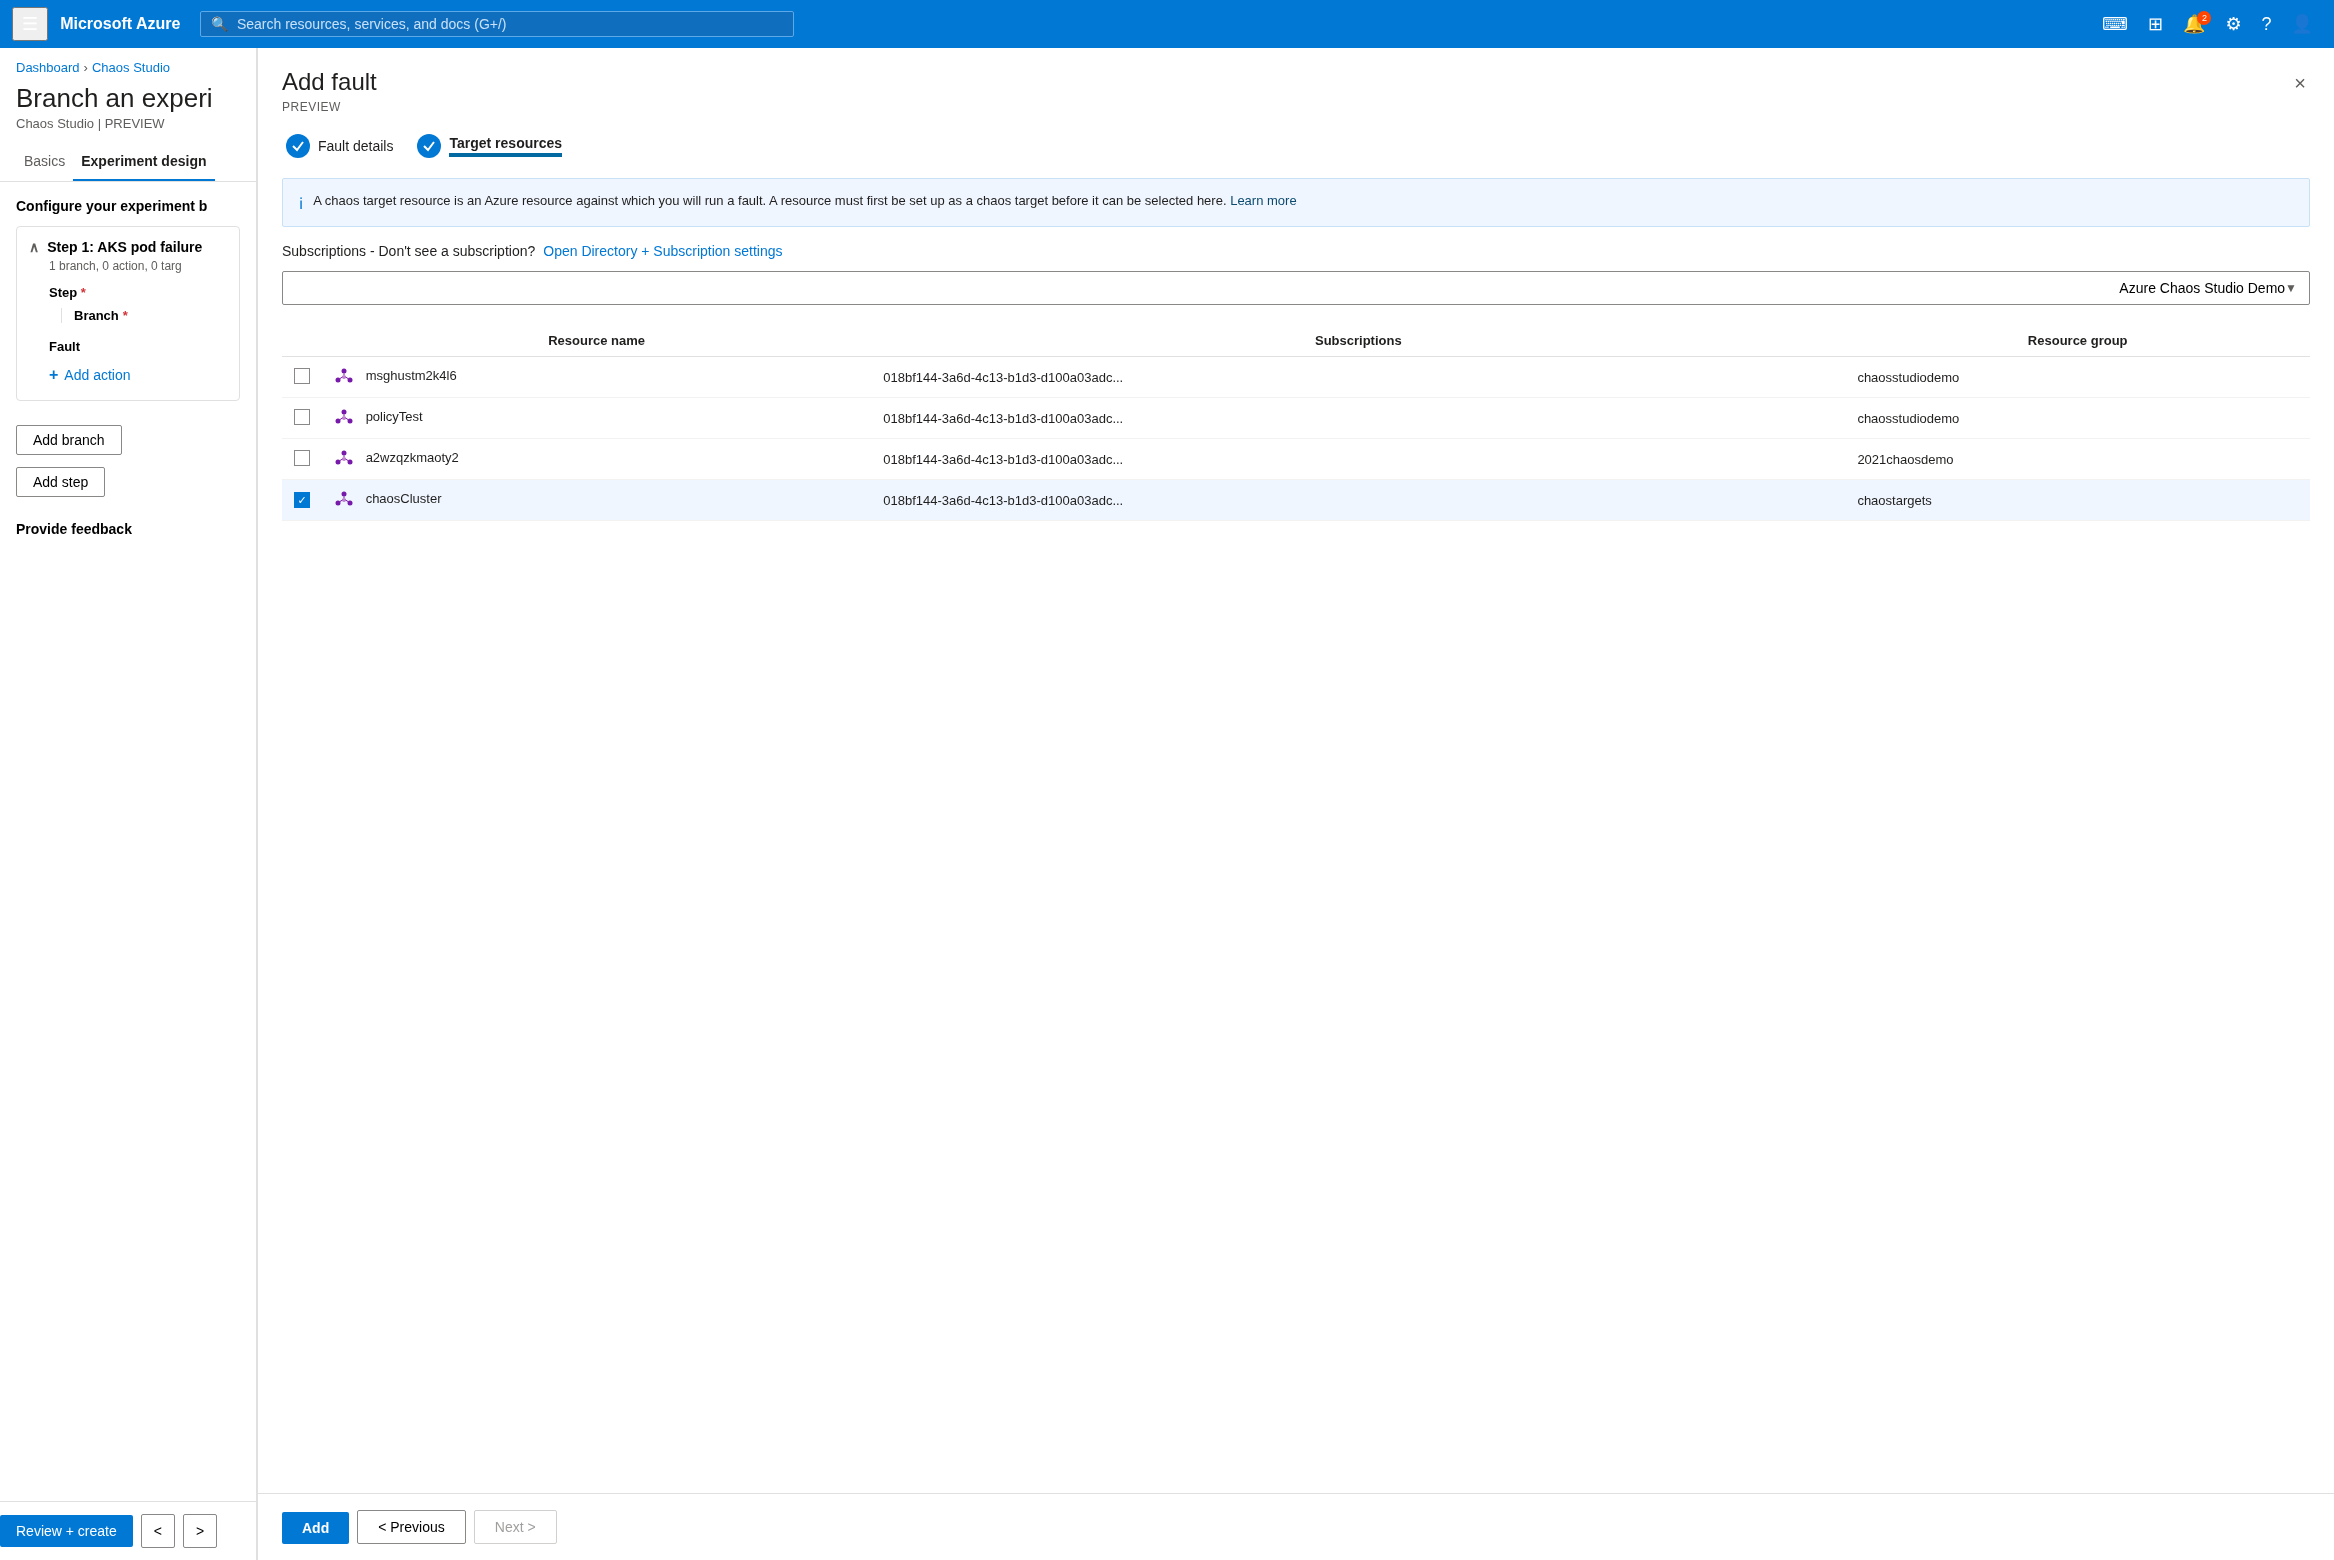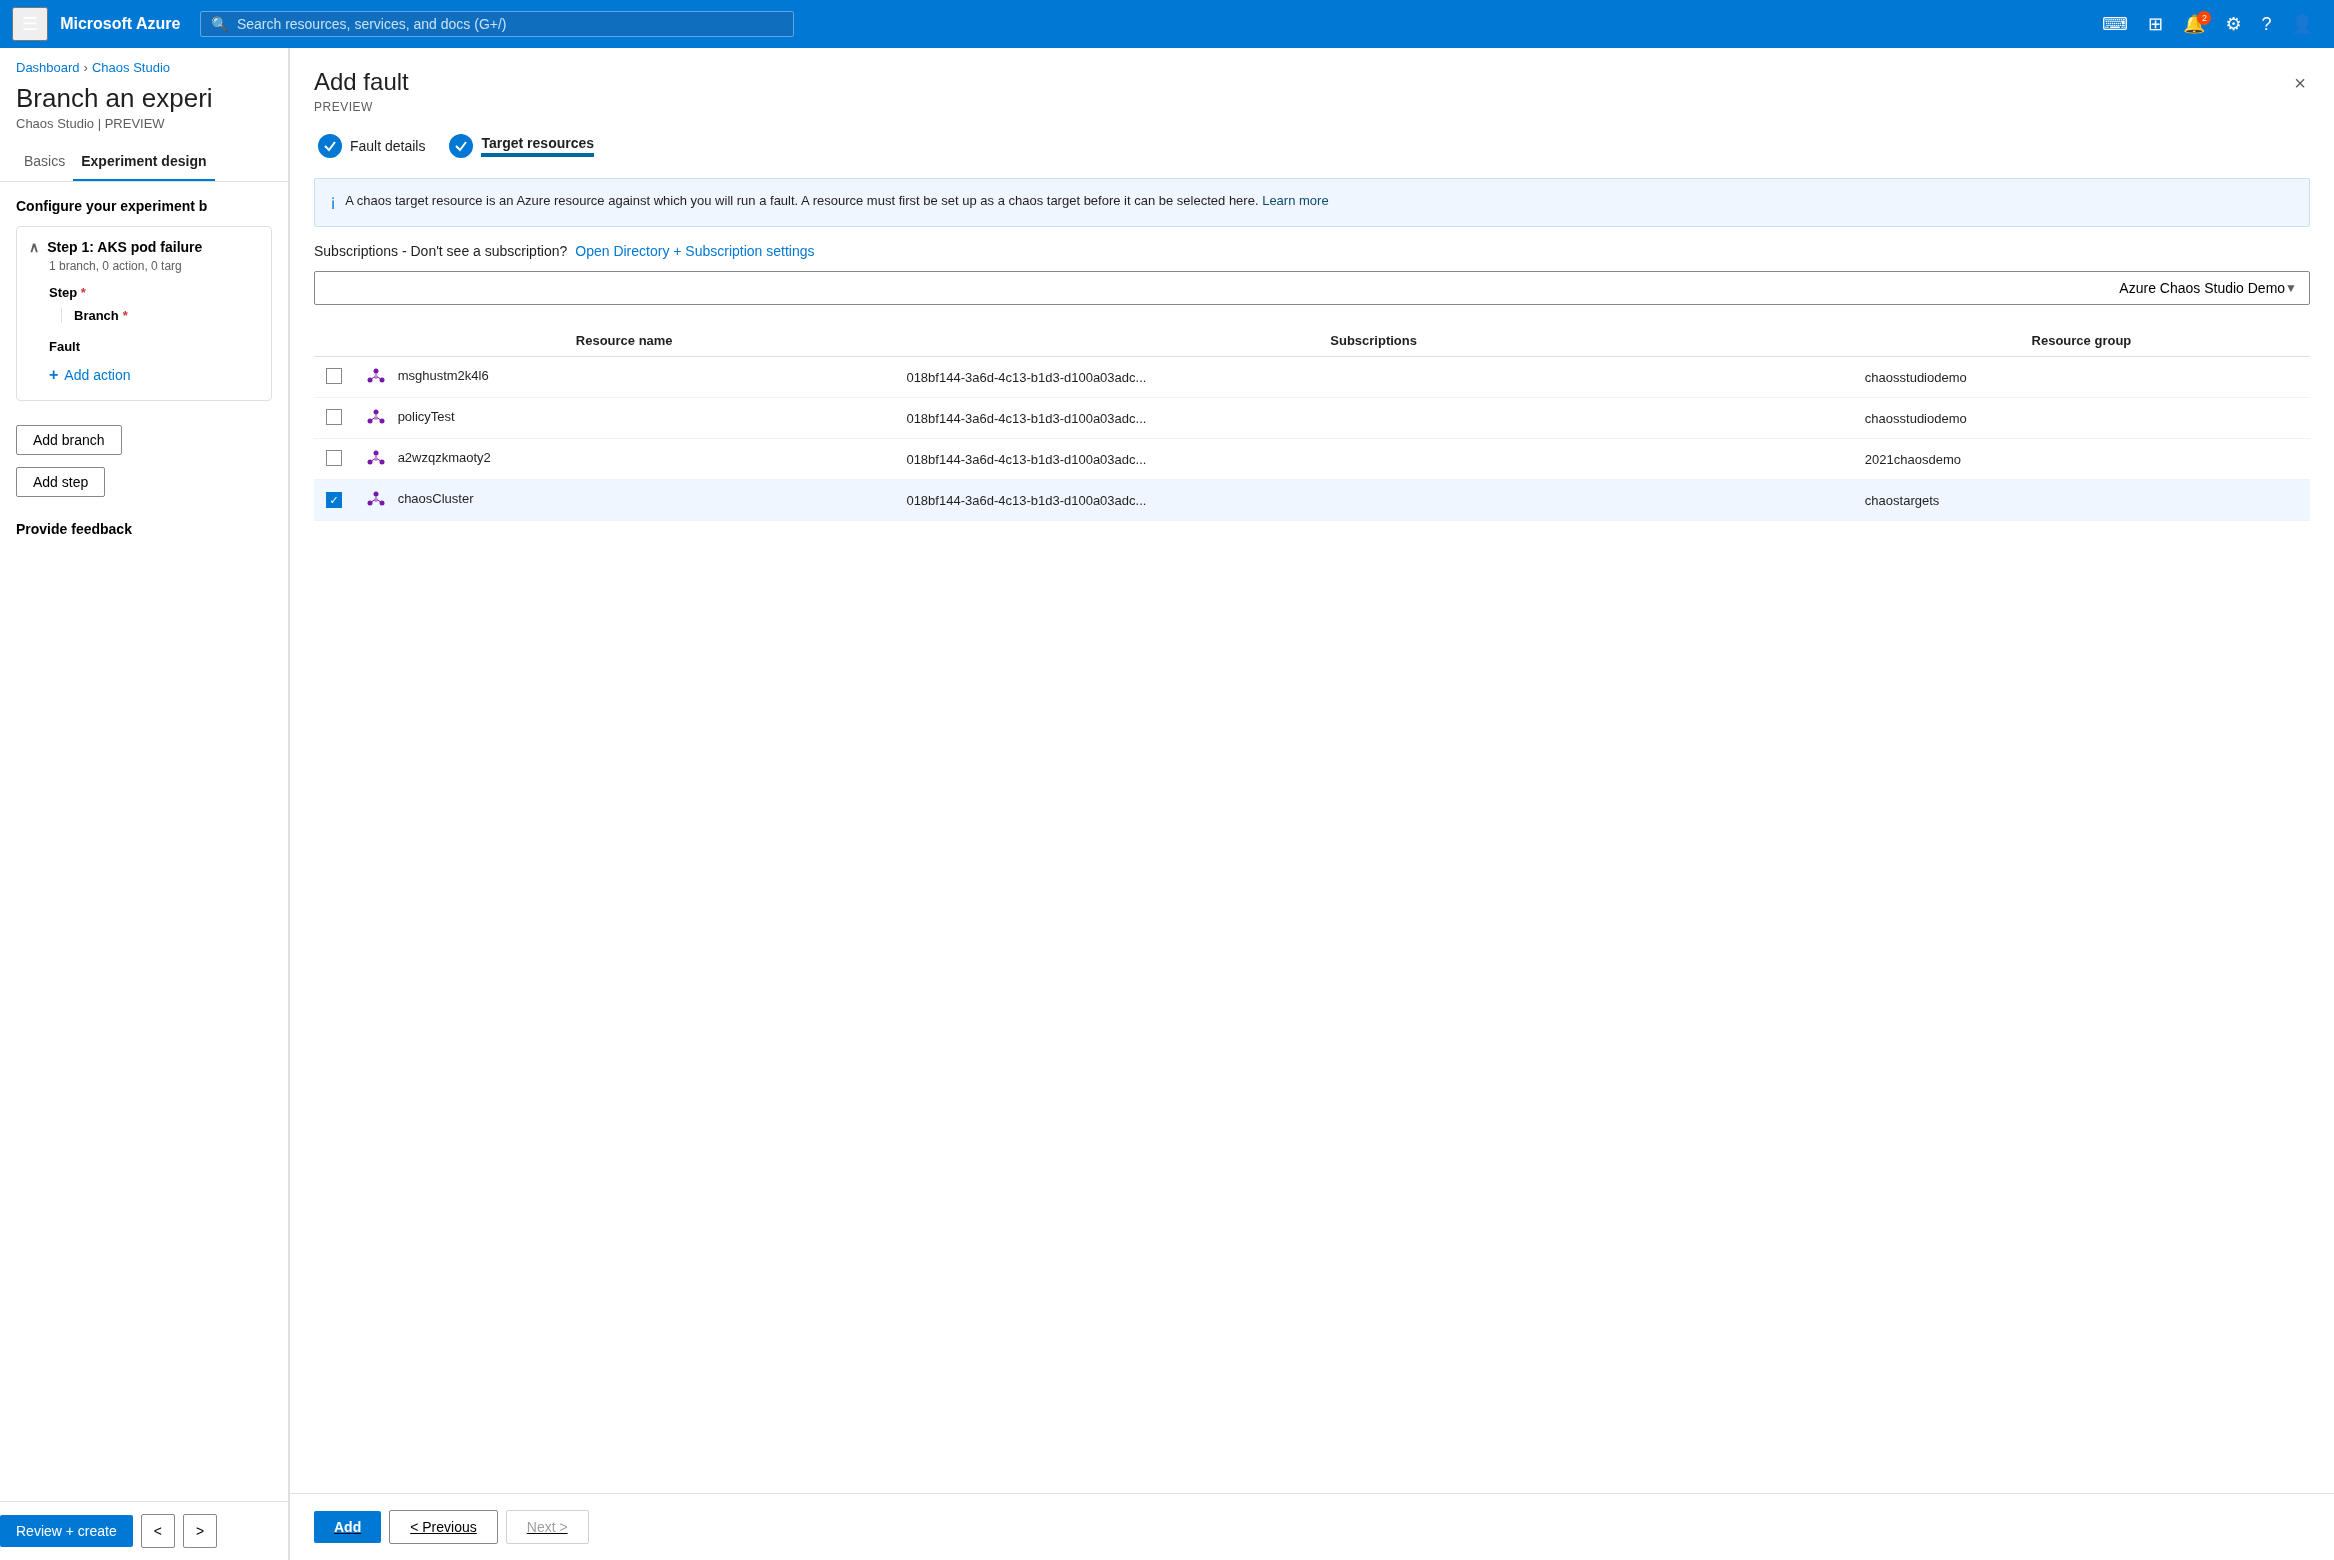--- a/index.html
+++ b/index.html
@@ -18,21 +18,21 @@
     .topbar-search input::placeholder { color: #c8e1f7; }
     .topbar-search-icon { color: #c8e1f7; font-size: 14px; }
     .topbar-icons { margin-left: auto; display: flex; align-items: center; gap: 4px; }
     .topbar-icon-btn { color: white; background: transparent; border: none; cursor: pointer; padding: 4px 8px; font-size: 18px; position: relative; }
     .topbar-badge { position: absolute; top: 2px; right: 2px; background: #ff4500; color: white; border-radius: 50%; width: 14px; height: 14px; font-size: 9px; display: flex; align-items: center; justify-content: center; }
 
     
     .main-layout { display: flex; margin-top: 48px; height: calc(100vh - 48px); }
 
     
-    .left-panel { width: 289px; background: white; border-right: 1px solid #e0e0e0; display: flex; flex-direction: column; overflow: hidden; flex-shrink: 0; }
+    .left-panel { width: 257px; background: white; border-right: 1px solid #e0e0e0; display: flex; flex-direction: column; overflow: hidden; flex-shrink: 0; }
     .breadcrumb { padding: 12px 16px 4px; font-size: 13px; color: #0078d4; display: flex; align-items: center; gap: 4px; }
     .breadcrumb span { color: #605e5c; }
     .breadcrumb a { color: #0078d4; text-decoration: none; cursor: pointer; }
     .page-title { padding: 4px 16px 2px; font-size: 26px; font-weight: 300; color: #201f1e; white-space: nowrap; overflow: hidden; text-overflow: ellipsis; }
     .page-subtitle { padding: 0 16px 12px; font-size: 13px; color: #605e5c; }
     .tabs { display: flex; border-bottom: 1px solid #e0e0e0; padding: 0 16px; gap: 0; }
     .tab { padding: 10px 8px; font-size: 14px; cursor: pointer; border-bottom: 2px solid transparent; color: #605e5c; white-space: nowrap; }
     .tab.active { border-bottom: 2px solid #0078d4; color: #201f1e; font-weight: 600; }
     .left-content { padding: 16px; flex: 1; overflow-y: auto; }
     .configure-title { font-size: 14px; font-weight: 600; margin-bottom: 12px; white-space: nowrap; overflow: hidden; }
@@ -93,21 +93,21 @@
     .table { width: 100%; border-collapse: collapse; }
     .table th { text-align: center; padding: 8px 12px; font-size: 13px; font-weight: 600; color: #201f1e; border-bottom: 1px solid #e0e0e0; }
     .table td { padding: 10px 12px; font-size: 13px; color: #201f1e; border-bottom: 1px solid #f3f2f1; vertical-align: middle; }
     .table tr.selected { background: #eff6ff; }
     .resource-icon { display: inline-flex; align-items: center; justify-content: center; margin-right: 8px; vertical-align: middle; }
     .checkbox-cell { width: 40px; }
     .checkbox { width: 16px; height: 16px; border: 1px solid #8a8886; display: inline-flex; align-items: center; justify-content: center; background: white; }
     .checkbox.checked { background: #0078d4; border-color: #0078d4; color: white; font-size: 11px; }
     
     
-    .panel-footer { padding: 16px 24px; border-top: 1px solid #e0e0e0; display: flex; align-items: center; gap: 8px; text-decoration: underline; }
+    .panel-footer { padding: 16px 24px; border-top: 1px solid #e0e0e0; display: flex; align-items: flex-end; gap: 8px; }
     .add-btn { background: #0078d4; color: white; border: none; padding: 8px 20px; font-size: 14px; cursor: pointer; border-radius: 2px; font-weight: 600; }
     .prev-btn { background: white; border: 1px solid #8a8886; padding: 8px 20px; font-size: 14px; cursor: pointer; border-radius: 2px; }
     .next-btn { background: white; border: 1px solid #d2d0ce; color: #a19f9d; padding: 8px 20px; font-size: 14px; cursor: not-allowed; border-radius: 2px; }
 
     
     .cluster-icon { width: 20px; height: 20px; }
   </style>
 </head>
 <body>
 

